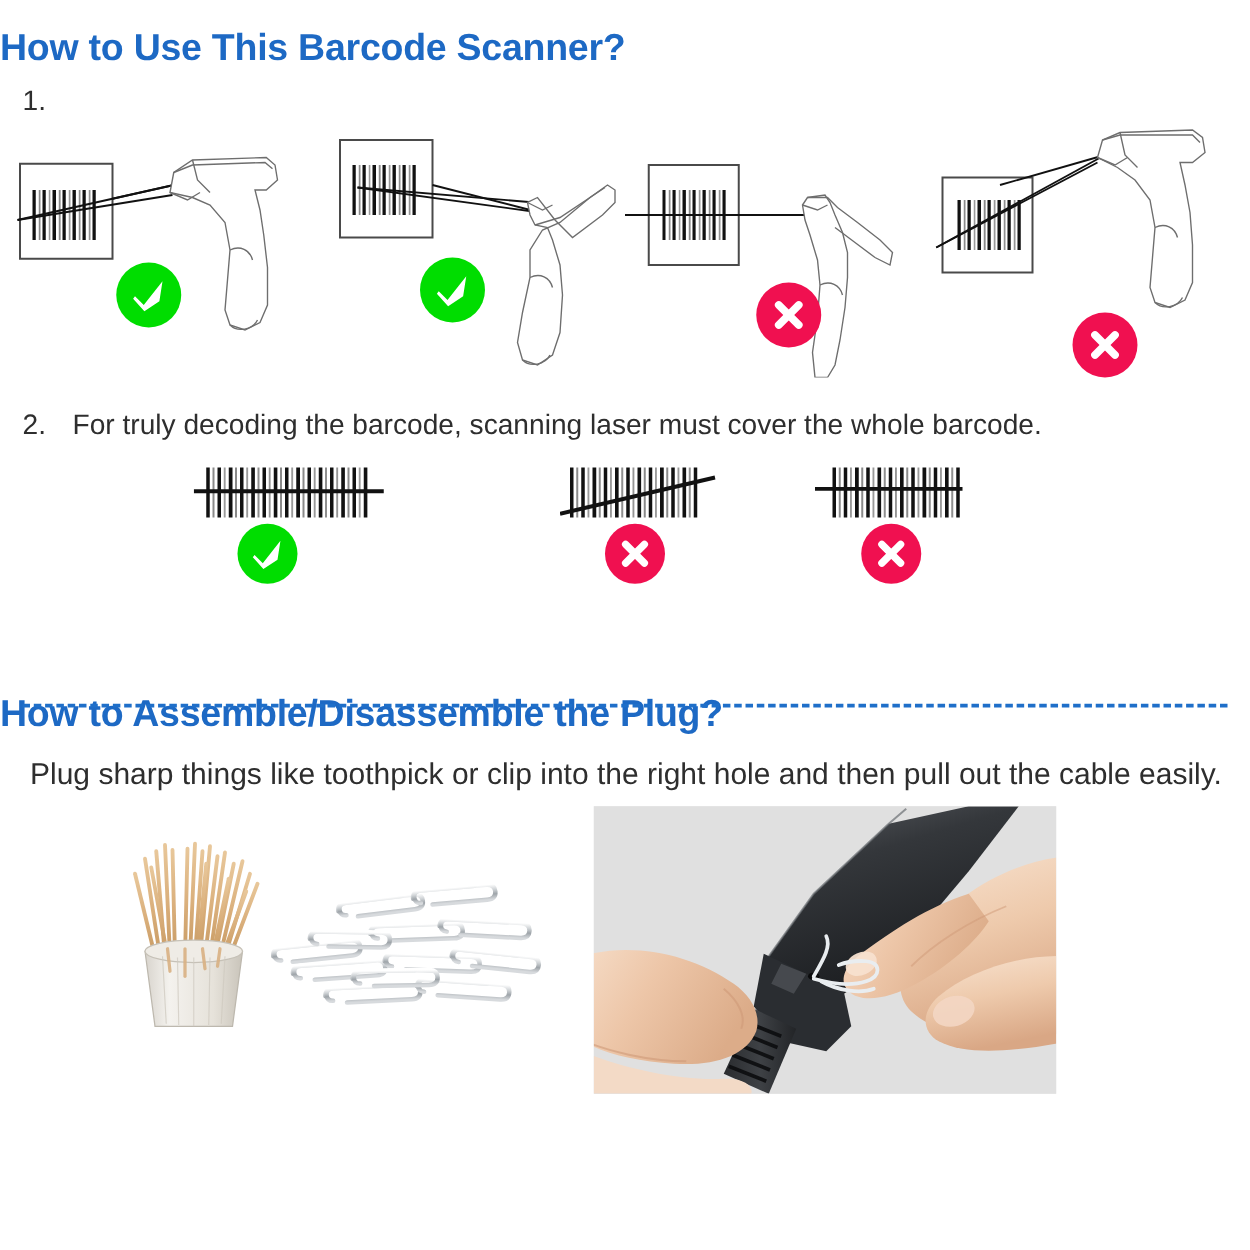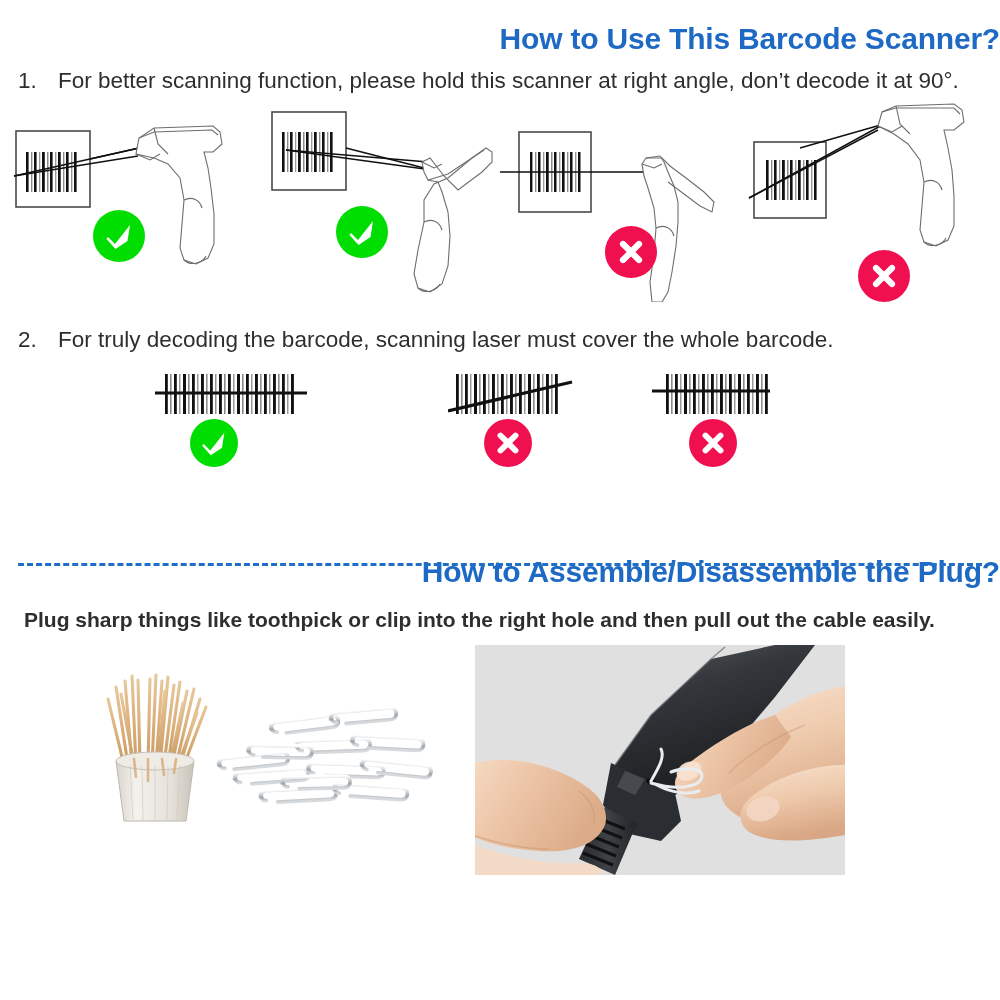--- a/index.html
+++ b/index.html
@@ -6,21 +6,21 @@
   html, body { width:1000px; height:1000px; background:#ffffff; }
   body {
     font-family:"Liberation Sans", sans-serif;
     color:#2b2b2b;
     position:relative;
     overflow:hidden;
   }
 
   
   .section-title {
-    text-align:right;
+    text-align:left;
     font-weight:bold;
     color:#1d69c4;
     letter-spacing:-0.2px;
   }
   #title-1 { font-size:30px; padding-top:22px; }
   #title-2 { font-size:30px; padding-top:16px; }
 
   
   .instruction {
     display:flex;
@@ -60,25 +60,24 @@
     position:absolute;
     left:18px;
     right:18px;
     top:563px;
     height:0;
     border-top:3px dashed #1f6fc9;
   }
 
   
   #assemble-text {
-    font-size:21px;
+    font-size:24px;
     line-height:34px;
     color:#2e2e2e;
     padding:14px 22px 0 24px;
-    font-weight:bold;
   }
 
   
   #photo-area { position:relative; height:272px; margin-top:6px; }
 
   .photo { position:absolute; overflow:hidden; }
 
   
   #photo-toothpicks { left:88px; top:22px; width:150px; height:160px; }
   #photo-clips      { left:212px; top:58px; width:245px; height:118px; }
@@ -89,21 +88,20 @@
     background:#e0e0e0;
   }
 </style>
 </head>
 <body>
 
 <h1 class="section-title" id="title-1">How to Use This Barcode Scanner?</h1>
 
 <div class="instruction">
   <span class="num">1.</span>
-  <span class="txt">For better scanning function, please hold this scanner at right angle, don’t decode it at 90°.</span>
 </div>
 
 <div class="row-1">
 
   <div class="fig" style="left:8px; top:4px;">
     <svg width="250" height="200" viewBox="0 0 250 200">
 
       <rect x="8" y="27" width="74" height="76" fill="#fff" stroke="#4a4a4a" stroke-width="1.6"></rect>
       <g fill="#111">
         <rect x="18" y="48" width="2.6" height="40"></rect>

